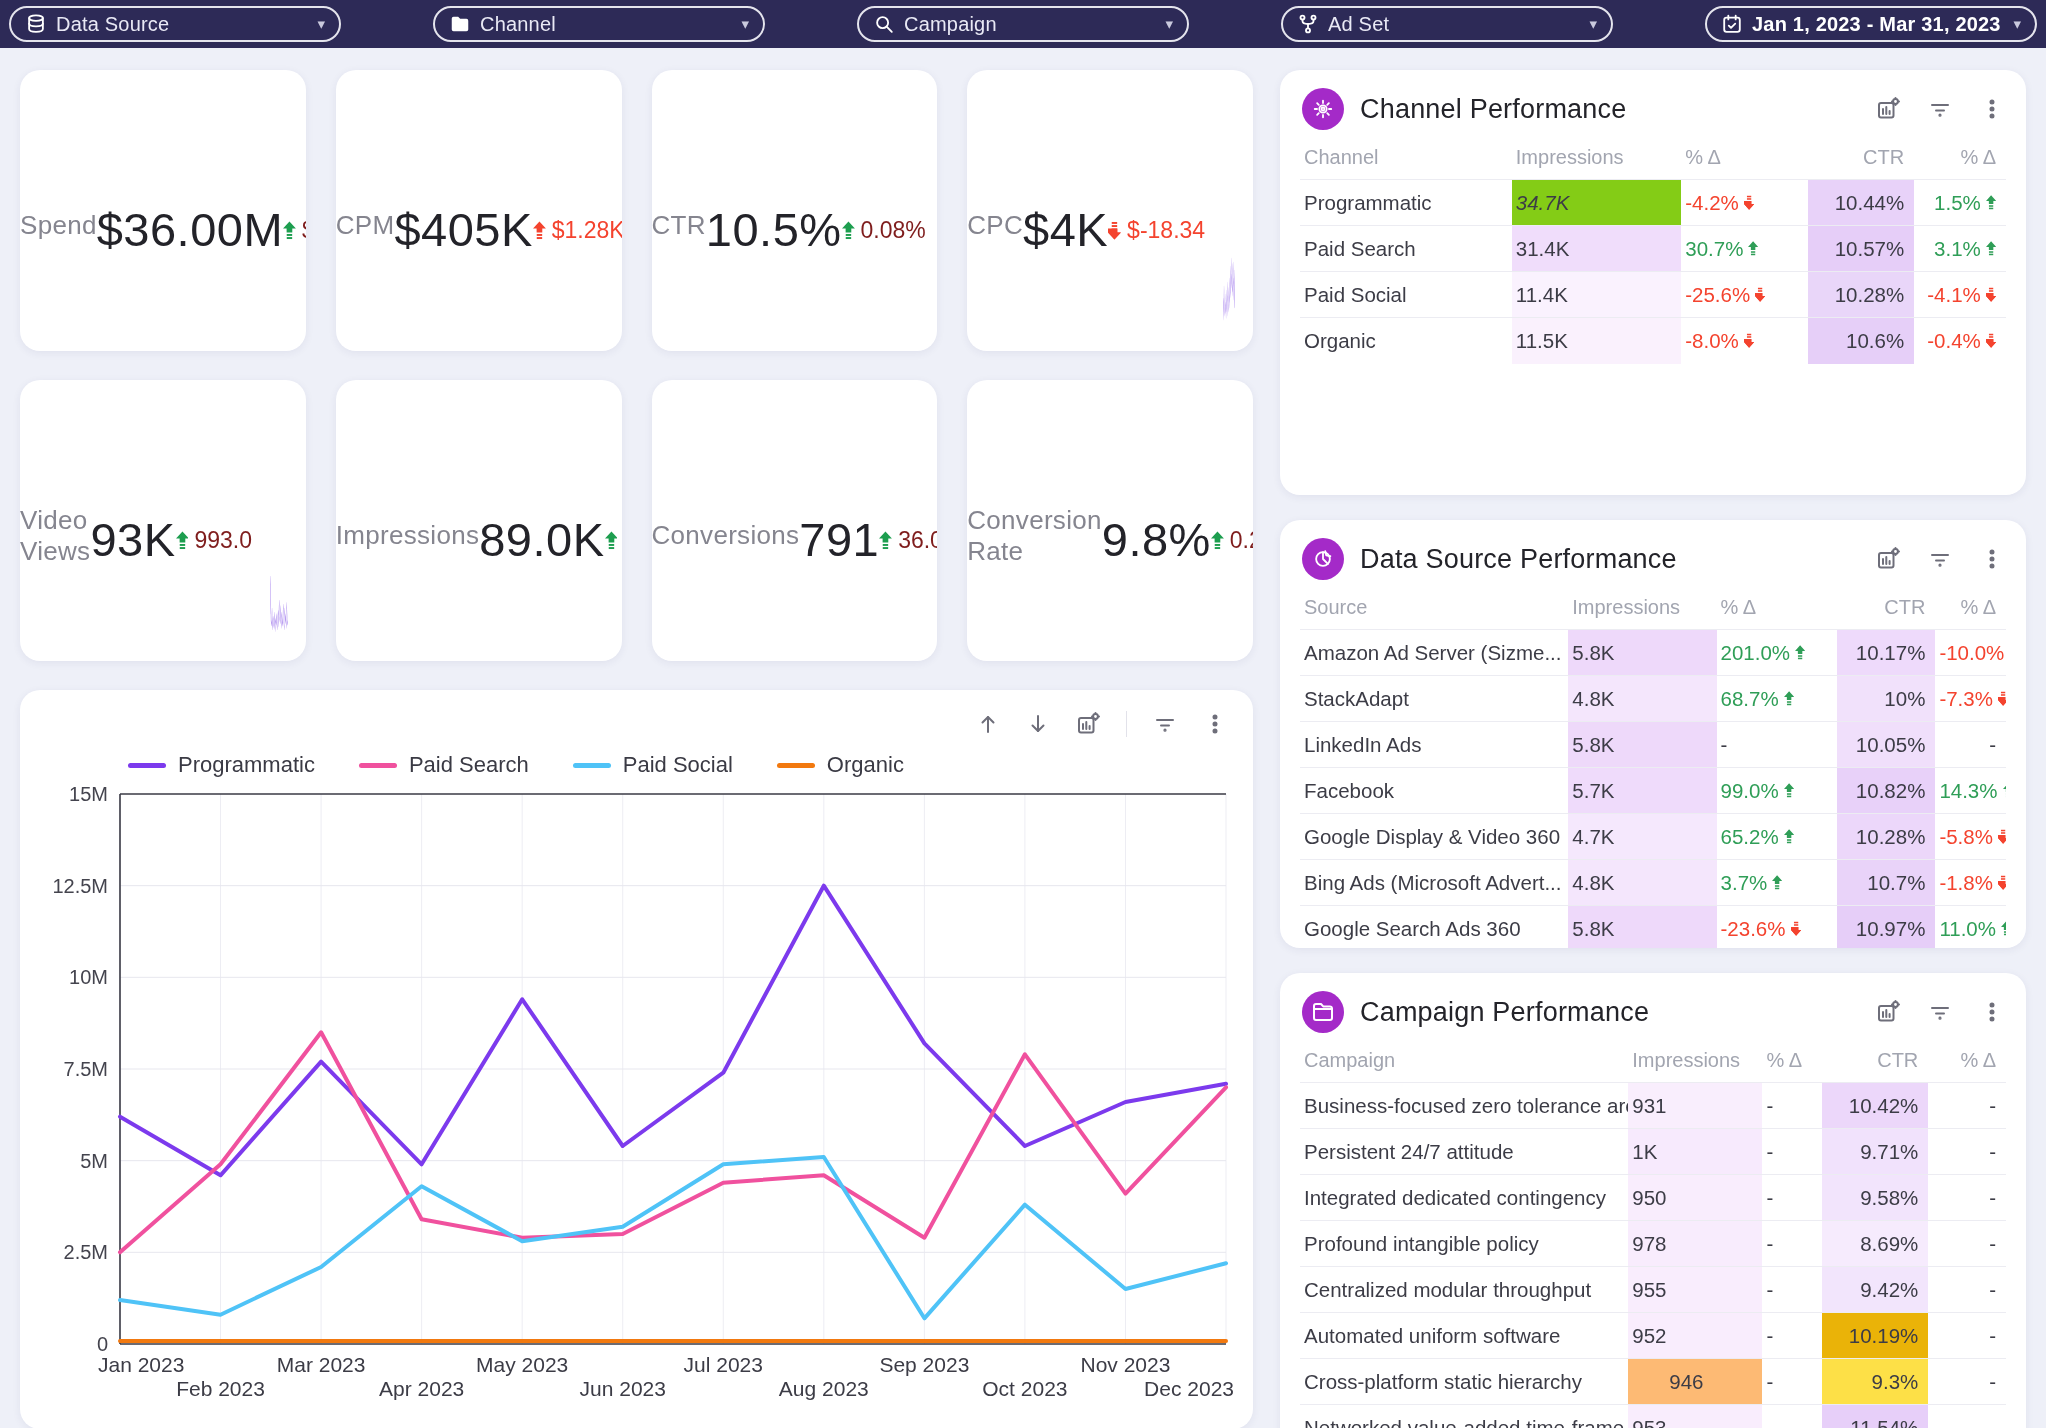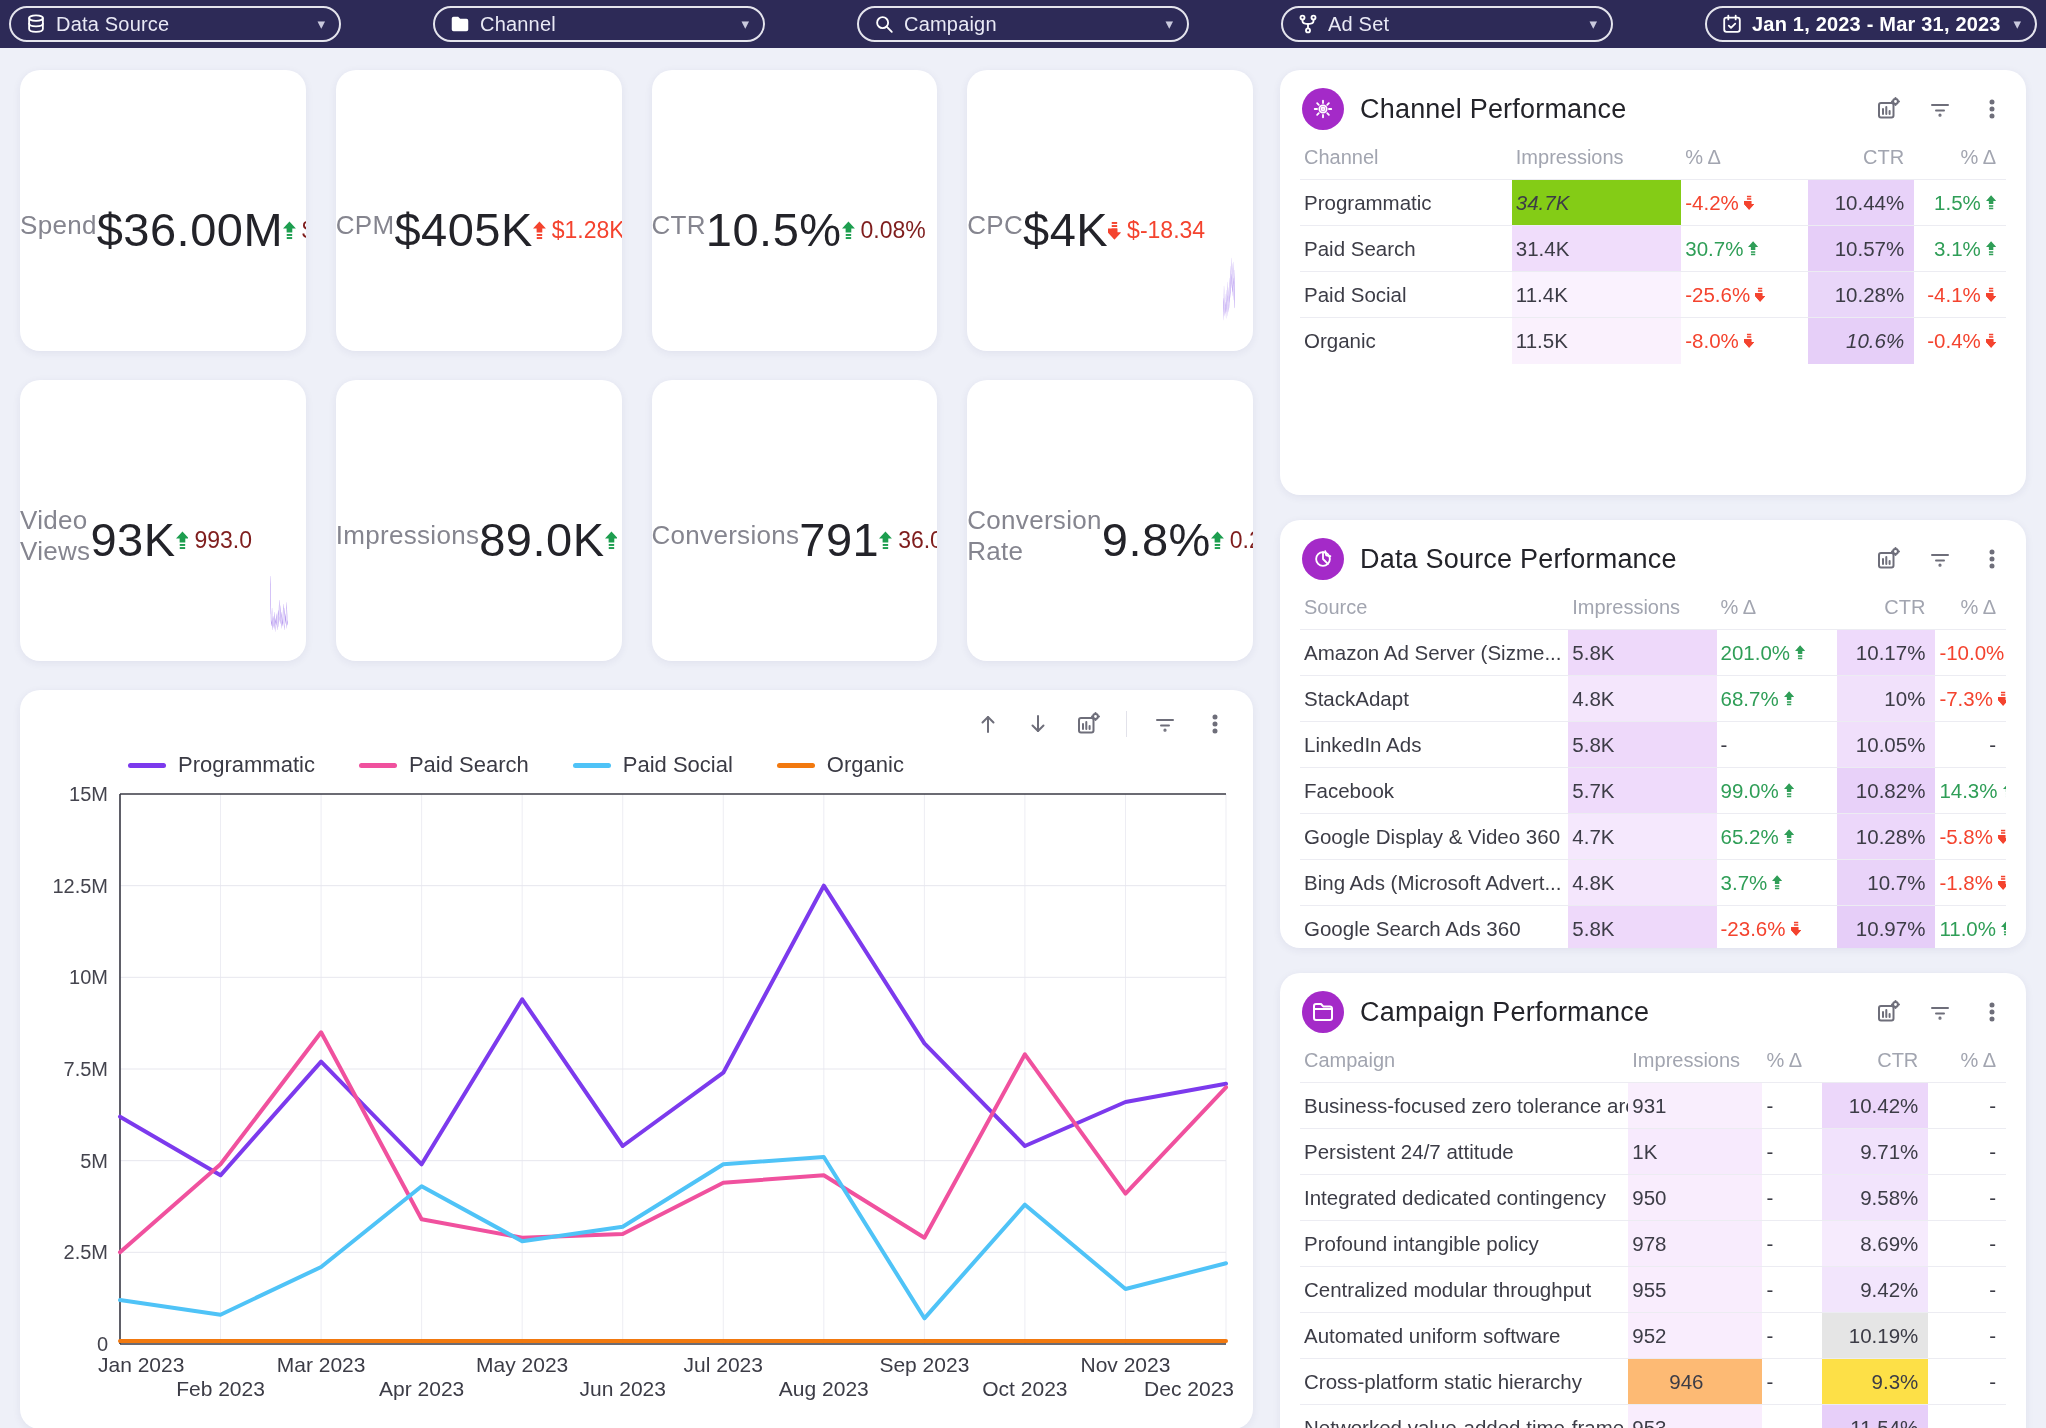--- a/index.html
+++ b/index.html
@@ -508,21 +508,21 @@
               <td style="background: rgb(250, 241, 253); margin-left: 28px;">11.5K</td>
               <td><span class="delta-cell dred">
                   <span>-8.0%</span>
                   <svg viewBox="0 0 10 14" width="10.200000000000001" height="15" fill="#f4432e" style="flex:0 0 auto">
                     <path d="M5 14 L10 8.5 L7.2 8.5 L7.2 5.5 L2.8 5.5 L0 5.5 L0 8.5 Z" transform="translate(0,0)"></path>
                     <path d="M5 14 L0 8.5 L2.8 8.5 L2.8 5.5 L7.2 5.5 L7.2 8.5 L10 8.5 Z"></path>
                     <rect x="2.9" y="2.8" width="4.2" height="1.5"></rect>
                     <rect x="2.9" y="0.4" width="4.2" height="1.5"></rect>
                   </svg>
                 </span></td>
-              <td class="r" style="background: rgb(230, 207, 248); font-style: italic;">10.6%</td>
+              <td class="r" style="background: rgb(230, 207, 248);">10.6%</td>
               <td class="r"><span class="delta-cell dred">
                   <span>-0.4%</span>
                   <svg viewBox="0 0 10 14" width="10.200000000000001" height="15" fill="#f4432e" style="flex:0 0 auto">
                     <path d="M5 14 L10 8.5 L7.2 8.5 L7.2 5.5 L2.8 5.5 L0 5.5 L0 8.5 Z" transform="translate(0,0)"></path>
                     <path d="M5 14 L0 8.5 L2.8 8.5 L2.8 5.5 L7.2 5.5 L7.2 8.5 L10 8.5 Z"></path>
                     <rect x="2.9" y="2.8" width="4.2" height="1.5"></rect>
                     <rect x="2.9" y="0.4" width="4.2" height="1.5"></rect>
                   </svg>
                 </span></td>
             </tr>
@@ -805,21 +805,21 @@
               <td>Centralized modular throughput</td>
               <td style="background: rgb(249, 237, 253);">955</td>
               <td><span style="color:#3c3c46">-</span></td>
               <td class="r" style="background: rgb(242, 229, 252);">9.42%</td>
               <td class="r"><span style="color:#3c3c46">-</span></td>
             </tr>
             <tr>
               <td>Automated uniform software</td>
               <td style="background: rgb(249, 237, 253);">952</td>
               <td><span style="color:#3c3c46">-</span></td>
-              <td class="r" style="background: #e5e5e5;">10.19%</td>
+              <td class="r" style="background: #eab308;">10.19%</td>
               <td class="r"><span style="color:#3c3c46">-</span></td>
             </tr>
             <tr>
               <td>Cross-platform static hierarchy</td>
               <td style="background: #fdba74; padding-left: 41px;">946</td>
               <td><span style="color:#3c3c46">-</span></td>
               <td class="r" style="background: #fde047; margin-left: 14px;">9.3%</td>
               <td class="r"><span style="color:#3c3c46">-</span></td>
             </tr>
             <tr>

